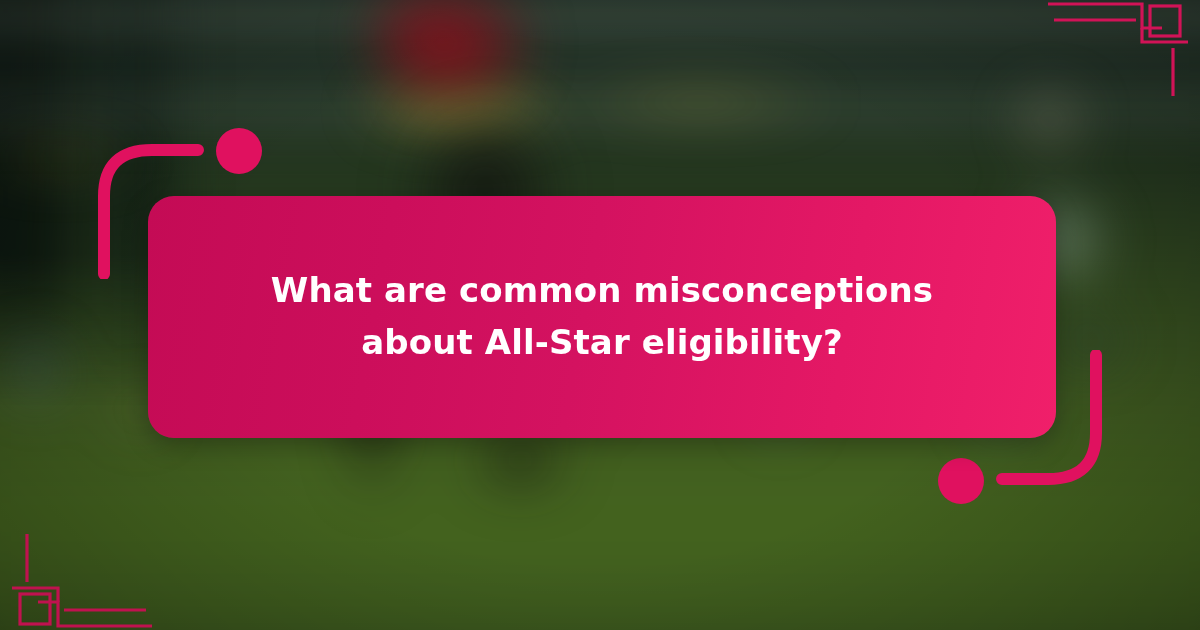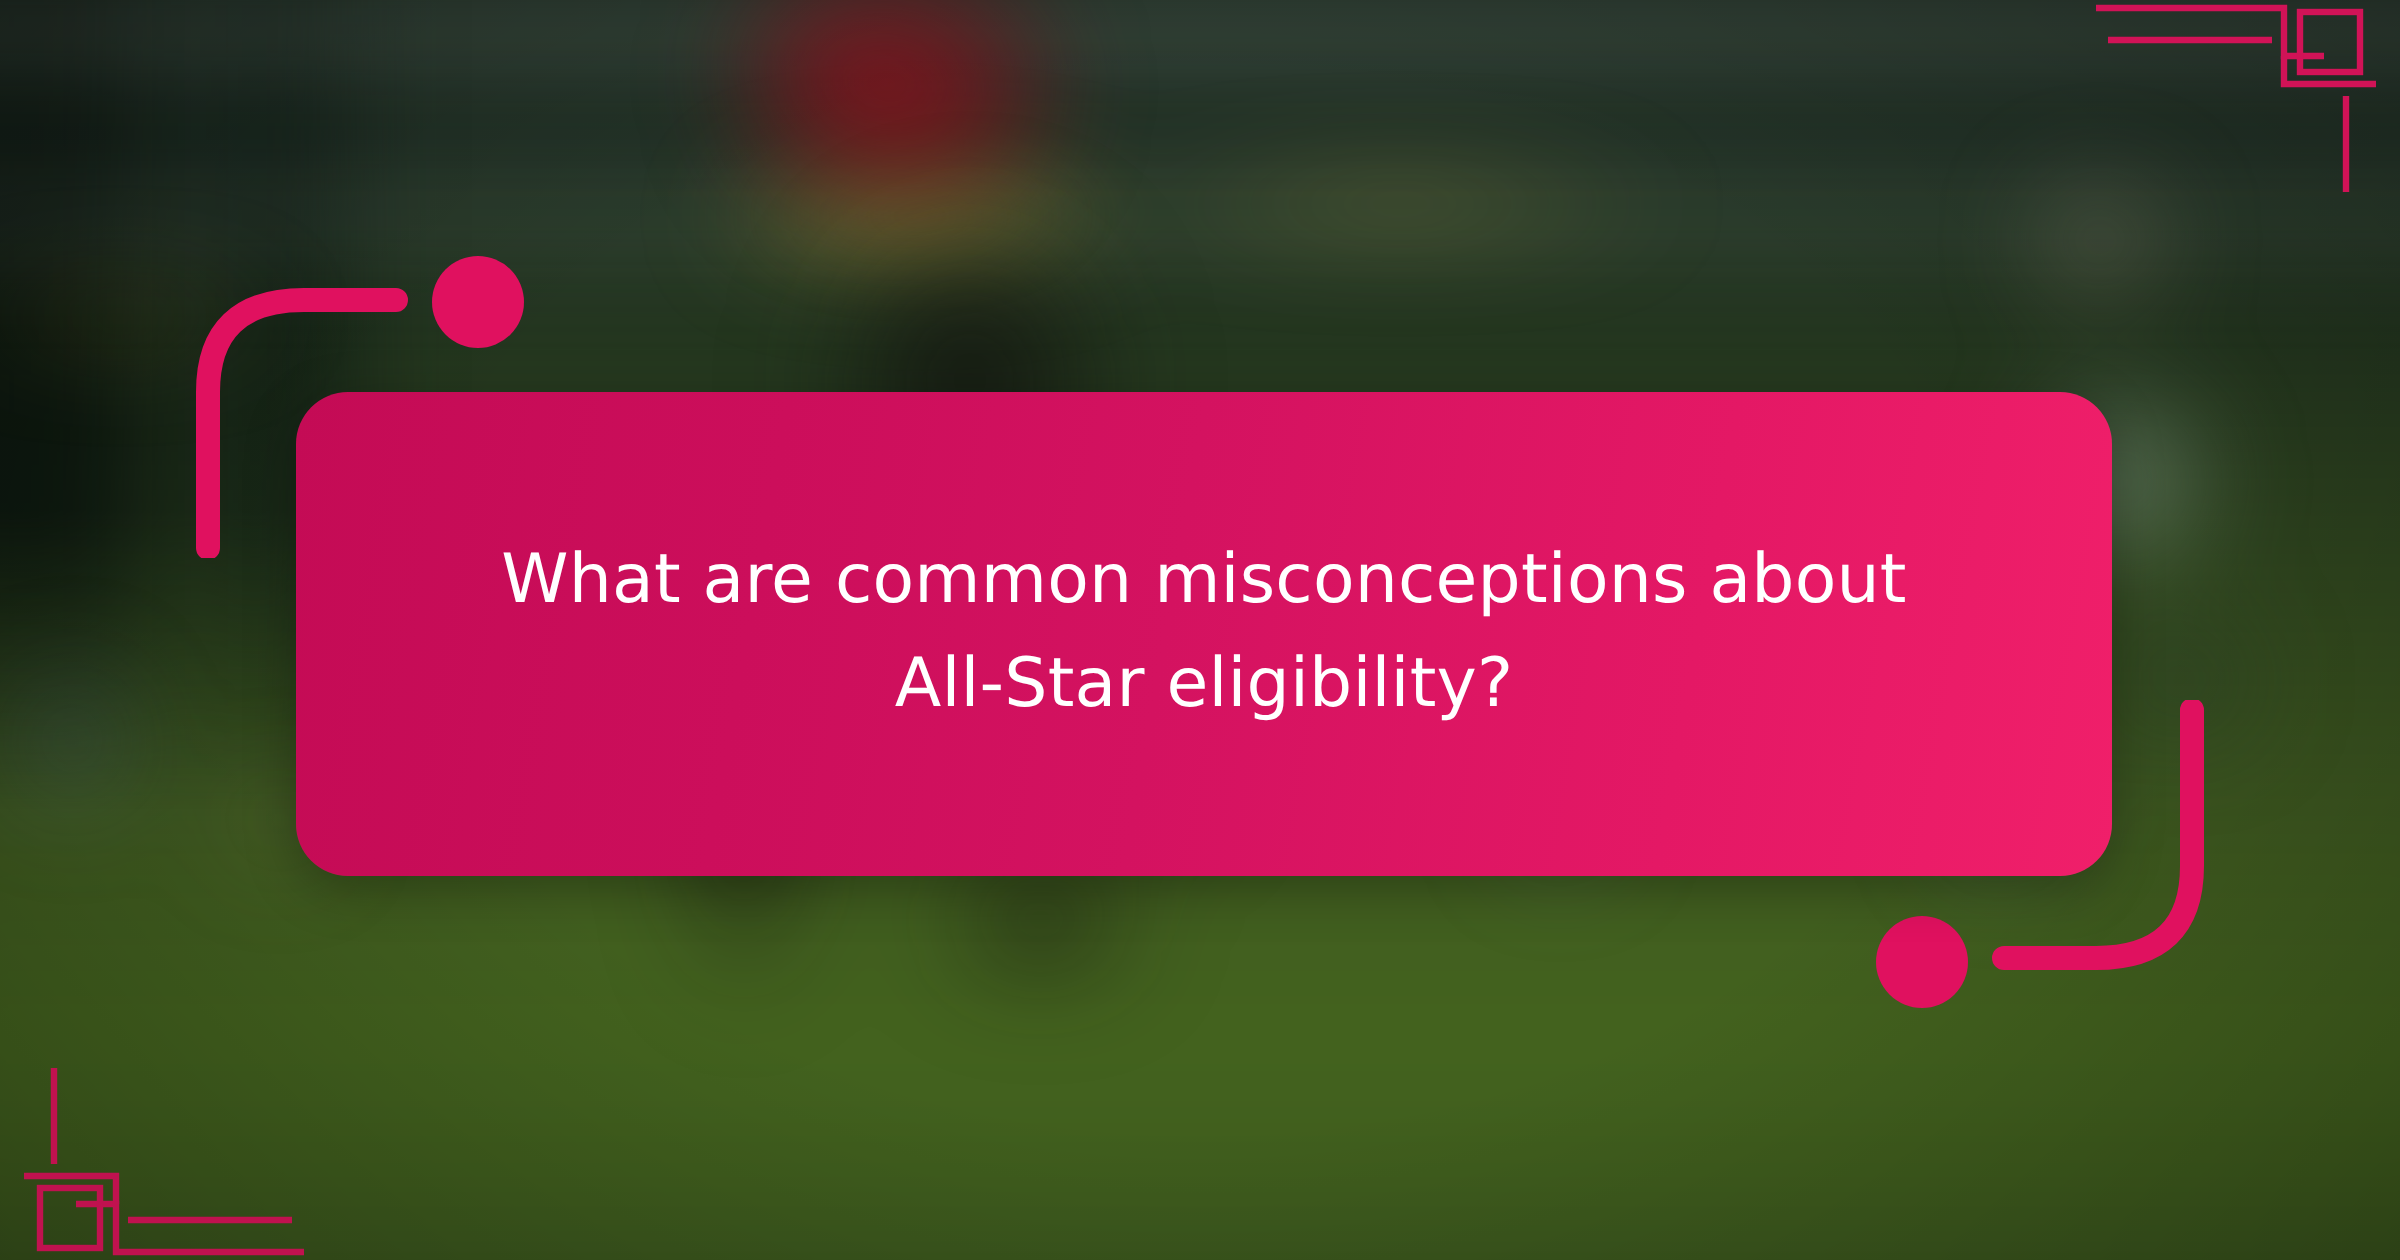--- a/index.html
+++ b/index.html
@@ -138,21 +138,21 @@
     border-radius: 26px;
     display: flex;
     align-items: center;
     justify-content: center;
     box-shadow: 0 6px 26px rgba(0,0,0,0.30);
   }
   .card-title {
     color: #ffffff;
     font-size: 34px;
     line-height: 1.52;
-    font-weight: 400;
+    font-weight: 700;
     text-align: center;
     letter-spacing: 0.1px;
     max-width: 740px;
     margin: 0;
     padding: 0 40px;
   }
 </style>
 </head>
 <body>
 

